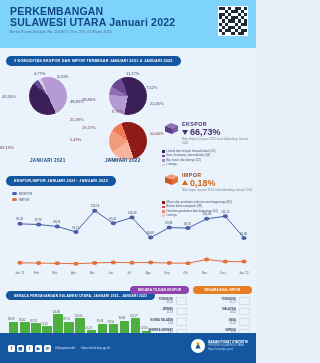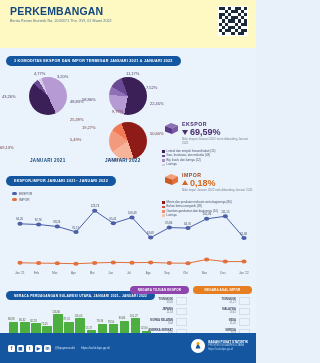--- a/index.html
+++ b/index.html
@@ -5,21 +5,21 @@
   * { box-sizing: border-box; margin:0; padding:0; }
   body {
     width:256px; height:363px; overflow:hidden;
     font-family:"Liberation Sans", sans-serif;
     background:#e8f1fa;
     position:relative;
   }
   .page { position:relative; width:256px; height:363px; background:#eaf2fb; }
 
   
-  .header { position:relative; height:48px; padding:6px 8px 0 10px; background:#fef9c3; }
+  .header { position:relative; height:48px; padding:6px 8px 0 10px; background:#7dd3fc; }
   .h-title { color:#12477f; font-weight:bold; font-size:10.5px; line-height:10.8px; letter-spacing:.2px; }
   .h-sub { color:#4b6b8c; font-size:3.6px; margin-top:2.5px; letter-spacing:.1px; }
   .qr { position:absolute; right:8px; top:6px; width:30px; height:30px; background:#fff;
         display:grid; grid-template-columns:repeat(9,1fr); grid-template-rows:repeat(9,1fr); padding:1px; }
   .qr i { background:#1b2a3a; display:block; }
   .qr i.off { background:#fff; }
 
   
   .pill { background:#1457a0; color:#fff; border-radius:8px; font-size:3.7px;
           font-weight:bold; letter-spacing:.25px; padding:2.6px 8px; display:inline-block; }
@@ -89,20 +89,21 @@
   .bps-txt small { display:block; font-size:2.6px; font-weight:normal; color:#bcd6ef; }
 </style>
 </head>
 <body>
 
 <div class="page">
 
   <div class="header">
     <div class="h-title">
       <div>PERKEMBANGAN</div>
+      <div class="l3">SULAWESI UTARA Januari 2022</div>
     </div>
     <div class="h-sub">Berita Resmi Statistik No. 20/03/71 Thn. XVI, 01 Maret 2022</div>
     <div class="qr" id="qr">
         <i></i>
         <i></i>
         <i class="off"></i>
         <i></i>
         <i class="off"></i>
         <i></i>
         <i></i>
@@ -215,21 +216,21 @@
     <div class="side">
       <div class="statcard">
         <svg class="cube" viewBox="0 0 30 26">
           <path d="M2 8 L14 2 L28 7 L16 13 Z" fill="#8f6fb5"></path>
           <path d="M2 8 L16 13 L16 24 L2 19 Z" fill="#5b3a86"></path>
           <path d="M16 13 L28 7 L28 18 L16 24 Z" fill="#7a58a5"></path>
         </svg>
         <div class="stat-label">EKSPOR</div>
         <div class="stat-val">
           <span class="arrow-d"></span>
-          <span>69,59%</span>
+          <span>66,73%</span>
         </div>
         <div class="stat-note">Nilai ekspor Januari 2022 turun dibanding Januari 2021</div>
       </div>
       <div class="legend" id="leg-exp">
           <div class="lg-item">
             <span class="sw" style="background: rgb(59, 31, 87);"></span>
             <span>Lemak dan minyak hewani/nabati (15)</span>
           </div>
           <div class="lg-item">
             <span class="sw" style="background: rgb(107, 74, 149);"></span>

